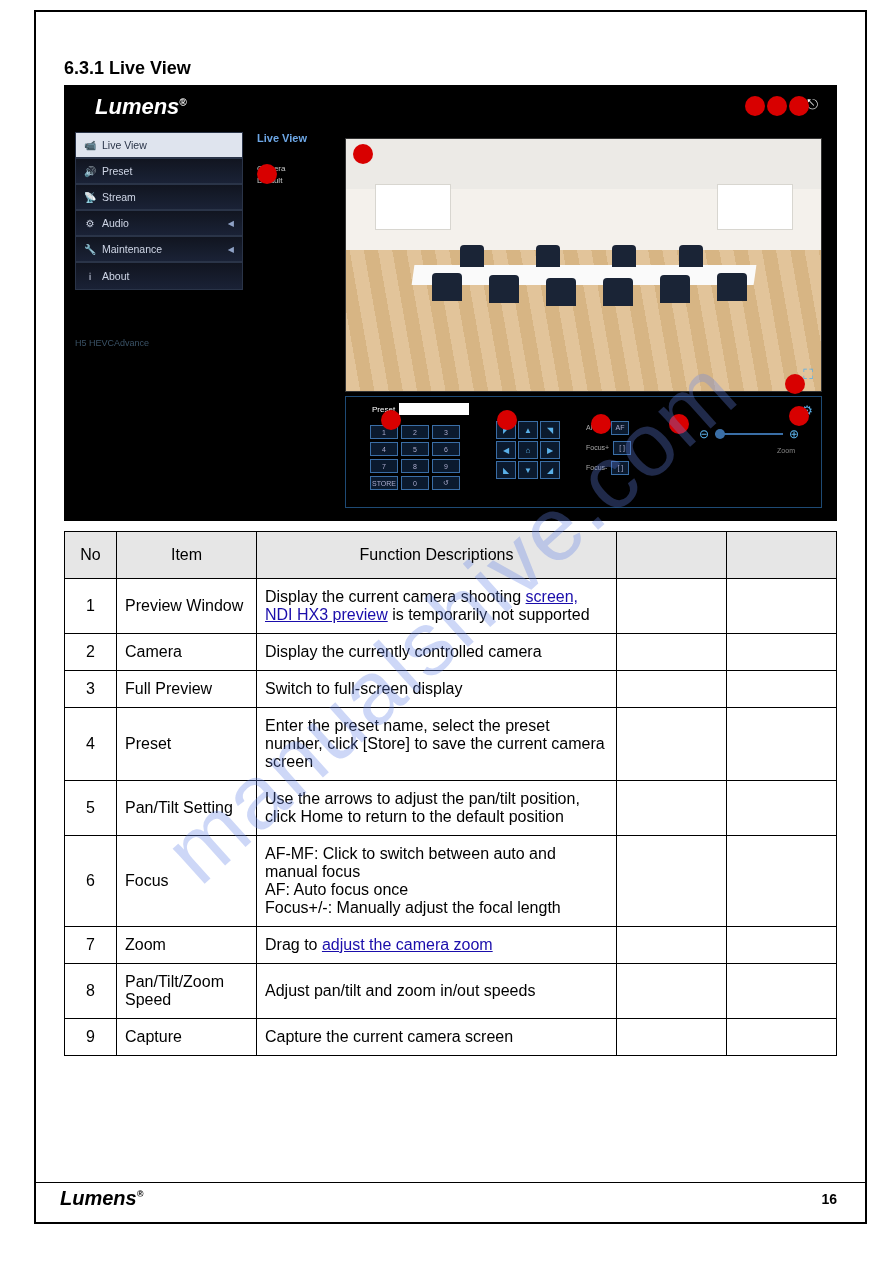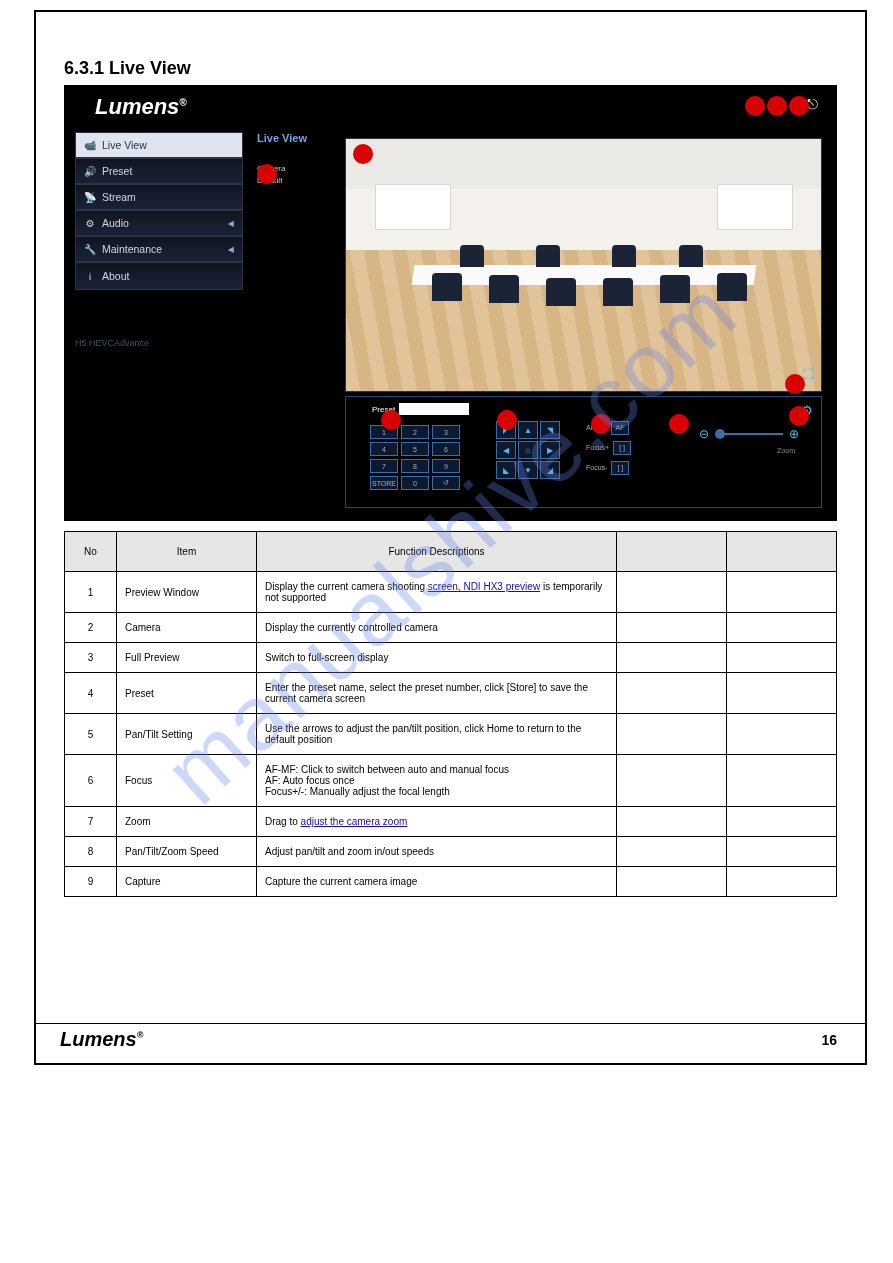--- a/index.html
+++ b/index.html
@@ -48,21 +48,21 @@
   .focus-col { position:absolute; left:240px; top:24px; font-size:7px; color:#aaa;}
   .focus-col .btn { display:inline-block; width:18px; height:14px; border:1px solid #3a6ea6; background:#0b1a2e; margin-left:4px; vertical-align:middle; font-size:7px; color:#aac; text-align:center; line-height:12px;}
   .focus-col .row{margin-bottom:6px;}
   .zoom { position:absolute; right:22px; top:30px; display:flex; align-items:center; gap:6px; color:#888; font-size:8px;}
   .zoom .mag{color:#5ab0e8; font-size:12px;}
   .zoom .track{width:68px; height:2px; background:#3a6ea6; position:relative;}
   .zoom .thumb{position:absolute; left:0; top:-4px; width:10px; height:10px; border-radius:50%; background:#3a6ea6;}
   .gear { position:absolute; right:8px; top:6px; color:#5ab0e8; font-size:13px;}
 
   
-  table.desc { border-collapse: collapse; width: calc(100% - 56px); margin: 10px 28px 0 28px; font-size: 10px; }
+  table.desc { border-collapse: collapse; width: calc(100% - 56px); margin: 10px 28px 0 28px; font-size: 16px; }
   table.desc th { background:#e6e6e6; border:1px solid #000; padding:14px 6px; font-weight:normal;}
   table.desc td { border:1px solid #000; padding:9px 8px; vertical-align: middle; }
   table.desc td.c1 { text-align:center; width:52px; }
   table.desc td.c2 { width:140px; }
   table.desc td.c4 { width:110px; text-align:center; }
   table.desc td.c5 { width:110px; text-align:center; padding:0;}
   .uline { color:#1a0dab; text-decoration: underline; }
 
   .footer { margin: 126px 0 12px 0; border-top:1px solid #000; padding:4px 0 0 0; display:flex; justify-content:space-between; align-items:center;}
   .footer .flogo { font-style:italic; font-weight:bold; font-size:20px; margin-left:24px;}
@@ -266,21 +266,21 @@
         <tr>
           <td class="c1">8</td>
           <td class="c2">Pan/Tilt/Zoom Speed</td>
           <td style="white-space: pre-line;">Adjust pan/tilt and zoom in/out speeds</td>
           <td class="c4"></td>
           <td class="c5"></td>
         </tr>
         <tr>
           <td class="c1">9</td>
           <td class="c2">Capture</td>
-          <td style="white-space: pre-line;">Capture the current camera image</td>
+          <td style="white-space: pre-line;">Capture the current camera screen</td>
           <td class="c4"></td>
           <td class="c5"></td>
         </tr>
       </tbody>
   </table>
 
   <div class="footer">
     <div class="flogo"><span>Lumens</span><sup>®</sup></div>
     <div class="pnum">16</div>
   </div>

